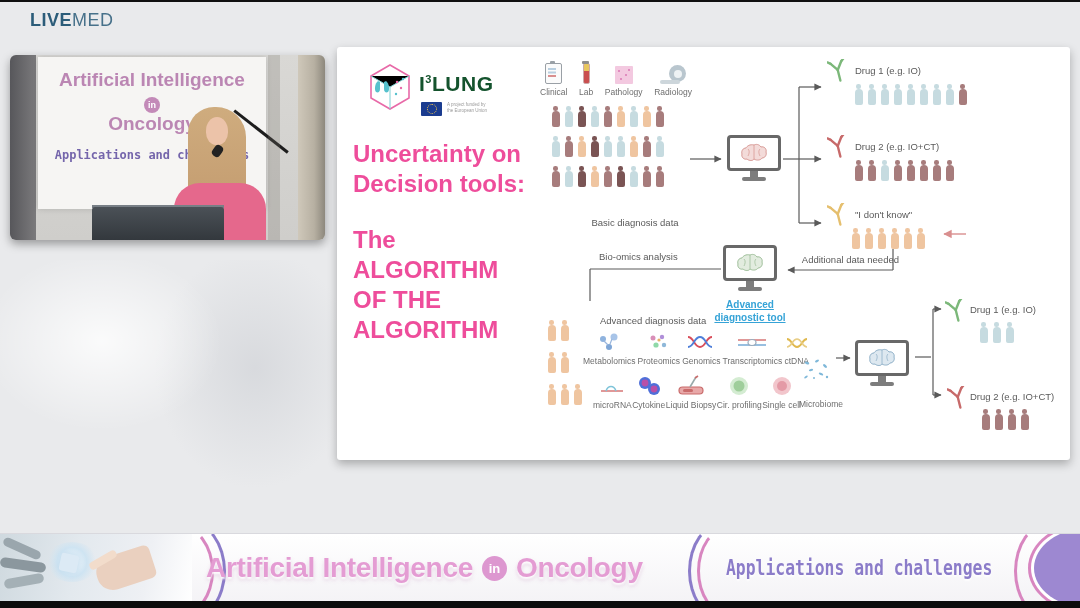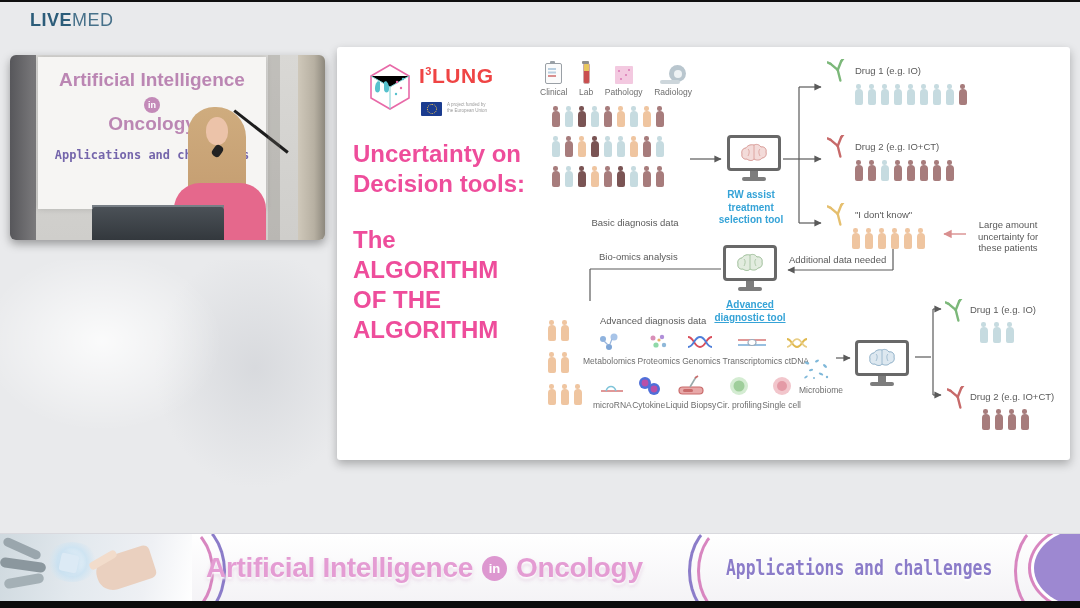--- a/index.html
+++ b/index.html
@@ -42,21 +42,21 @@
   .name-badge{left:12px;top:243px;width:311px;height:31px;border-radius:6px;
     background:linear-gradient(180deg,#e2b2da 0%,#cd96c6 45%,#bf7fb6 100%);
     border:2px solid #eee2ec;box-shadow:0 3px 6px rgba(0,0,0,.3);
     color:#fff;font-weight:700;font-size:17px;text-align:center;line-height:31px;
     text-shadow:0 1px 2px rgba(90,40,80,.45);}
   
   .slide{left:337px;top:47px;width:733px;height:413px;background:#fff;border-radius:3px;
          box-shadow:0 4px 10px rgba(0,0,0,.28);}
   .slide .abs{position:absolute;}
   .logo-row{left:16px;top:13px;width:150px;height:64px;}
-  .logo-text{left:66px;top:4px;font-size:21px;font-weight:700;color:#ef4444;letter-spacing:.5px;}
+  .logo-text{left:66px;top:12px;font-size:21px;font-weight:700;color:#14532d;letter-spacing:.5px;}
   .logo-text sup{font-size:11px;}
   .eu-flag{left:68px;top:42px;width:21px;height:14px;background:#1b3c8f;border-radius:1px;
            display:flex;align-items:center;justify-content:center;}
   .eu-stars{width:8px;height:8px;border:1px dotted #f7c948;border-radius:50%;}
   .eu-cap{left:94px;top:42px;width:70px;font-size:4.5px;line-height:6px;color:#9a9a9a;}
   .headings{left:16px;top:92px;width:176px;color:#ee4d9b;font-weight:700;font-size:24px;line-height:30px;}
   .headings p{margin:0;}
   .headings .h2{margin-top:26px;}
   
   .ftxt{color:#5a5a5a;font-size:9.5px;line-height:11.5px;}
@@ -215,21 +215,20 @@
     <div class="abs monitor" style="left:390px;top:88px;">
       <div class="mon-screen">
           <svg width="30" height="20" viewBox="0 0 30 20">
         <path d="M15 2 C11 1 8 3 7 5 C4 5 2 8 3 11 C2 14 5 17 8 16 C10 18 14 18 15 16 C18 18 22 17 23 15 C26 15 28 12 27 9 C28 6 25 3 22 4 C20 1 17 1 15 2 Z" fill="#f3dbd9" stroke="#d89a96" stroke-width="1"></path>
         <path d="M15 2 V16 M9 6 C11 8 10 11 9 13 M21 6 C19 8 20 11 21 13" stroke="#d89a96" stroke-width=".8" fill="none"></path>
           </svg>
         </div>
       <div class="mon-neck"></div>
         <div class="mon-base"></div>
     </div>
-    <div class="abs tool-label" style="left:372px;top:142px;width:84px;">RW assist treatment selection tool</div>
 
     <svg class="abs" style="left:490px;top:12px;" width="22" height="24" viewBox="0 0 20 22">
       <g stroke="#7cb87a" stroke-width="2.2" stroke-linecap="round" fill="none" transform="rotate(-14 10 11)">
         <path d="M10 20 V10"></path>
           <path d="M10 10 L5 3"></path>
           <path d="M10 10 L15 3"></path>
           <path d="M5 3 L2.5 1"></path>
           <path d="M15 3 L17.5 1"></path>
         </g>
       </svg>
@@ -252,24 +251,23 @@
       <g stroke="#e5bf6e" stroke-width="2.2" stroke-linecap="round" fill="none" transform="rotate(-14 10 11)">
         <path d="M10 20 V10"></path>
           <path d="M10 10 L5 3"></path>
           <path d="M10 10 L15 3"></path>
           <path d="M5 3 L2.5 1"></path>
           <path d="M15 3 L17.5 1"></path>
         </g>
       </svg>
     <div class="abs ftxt" style="left:518px;top:162px;">"I don't know"</div>
     <div class="abs p-row" style="left:512px;top:180px;"><span class="person pc-p"></span><span class="person pc-p"></span><span class="person pc-p"></span><span class="person pc-p"></span><span class="person pc-p"></span><span class="person pc-p"></span></div>
-    <div class="abs ftxt" style="left:632px;top:172px;width:78px;text-align:center;">Large amount uncertainty for these patients</div>
 
     <div class="abs ftxt" style="left:262px;top:204px;">Bio-omics analysis</div>
-    <div class="abs ftxt" style="left:452px;top:207px;width:110px;">Additional data needed</div>
+    <div class="abs ftxt" style="left:452px;top:207px;width:110px;text-align:right;">Additional data needed</div>
 
     <div class="abs monitor" style="left:386px;top:198px;">
       <div class="mon-screen">
           <svg width="30" height="20" viewBox="0 0 30 20">
         <path d="M15 2 C11 1 8 3 7 5 C4 5 2 8 3 11 C2 14 5 17 8 16 C10 18 14 18 15 16 C18 18 22 17 23 15 C26 15 28 12 27 9 C28 6 25 3 22 4 C20 1 17 1 15 2 Z" fill="#e2ecdf" stroke="#9fbf9a" stroke-width="1"></path>
         <path d="M15 2 V16 M9 6 C11 8 10 11 9 13 M21 6 C19 8 20 11 21 13" stroke="#9fbf9a" stroke-width=".8" fill="none"></path>
           </svg>
         </div>
       <div class="mon-neck"></div>
         <div class="mon-base"></div>
@@ -333,21 +331,21 @@
           <ellipse cx="6" cy="6" rx="2.4" ry="1.2" transform="rotate(20 6 6)"></ellipse>
           <ellipse cx="16" cy="4" rx="2.2" ry="1.1" transform="rotate(-30 16 4)"></ellipse>
           <ellipse cx="24" cy="9" rx="2.4" ry="1.2" transform="rotate(40 24 9)"></ellipse>
           <ellipse cx="10" cy="13" rx="2.2" ry="1.1" transform="rotate(-15 10 13)"></ellipse>
           <ellipse cx="20" cy="17" rx="2.4" ry="1.2" transform="rotate(25 20 17)"></ellipse>
           <ellipse cx="5" cy="20" rx="2" ry="1" transform="rotate(-35 5 20)"></ellipse>
           <circle cx="26" cy="20" r="1.2"></circle>
           <circle cx="13" cy="21" r="1"></circle>
         </g>
       </svg>
-    <div class="abs stxt" style="left:450px;top:338px;width:68px;text-align:center;">Microbiome</div>
+    <div class="abs stxt" style="left:450px;top:352px;width:68px;text-align:center;">Microbiome</div>
 
     <div class="abs" style="left:256px;top:328px;width:208px;display:flex;justify-content:space-between;align-items:flex-end;">
       <div class="mod">
           <svg width="26" height="18">
             <path d="M2 12 H24" stroke="#d97f7f" stroke-width="1.6"></path>
             <path d="M7 12 C9 6 15 6 17 12" stroke="#7fc4d9" stroke-width="1.4" fill="none"></path>
           </svg>
         <div class="stxt">microRNA</div>
         </div>
       <div class="mod">

